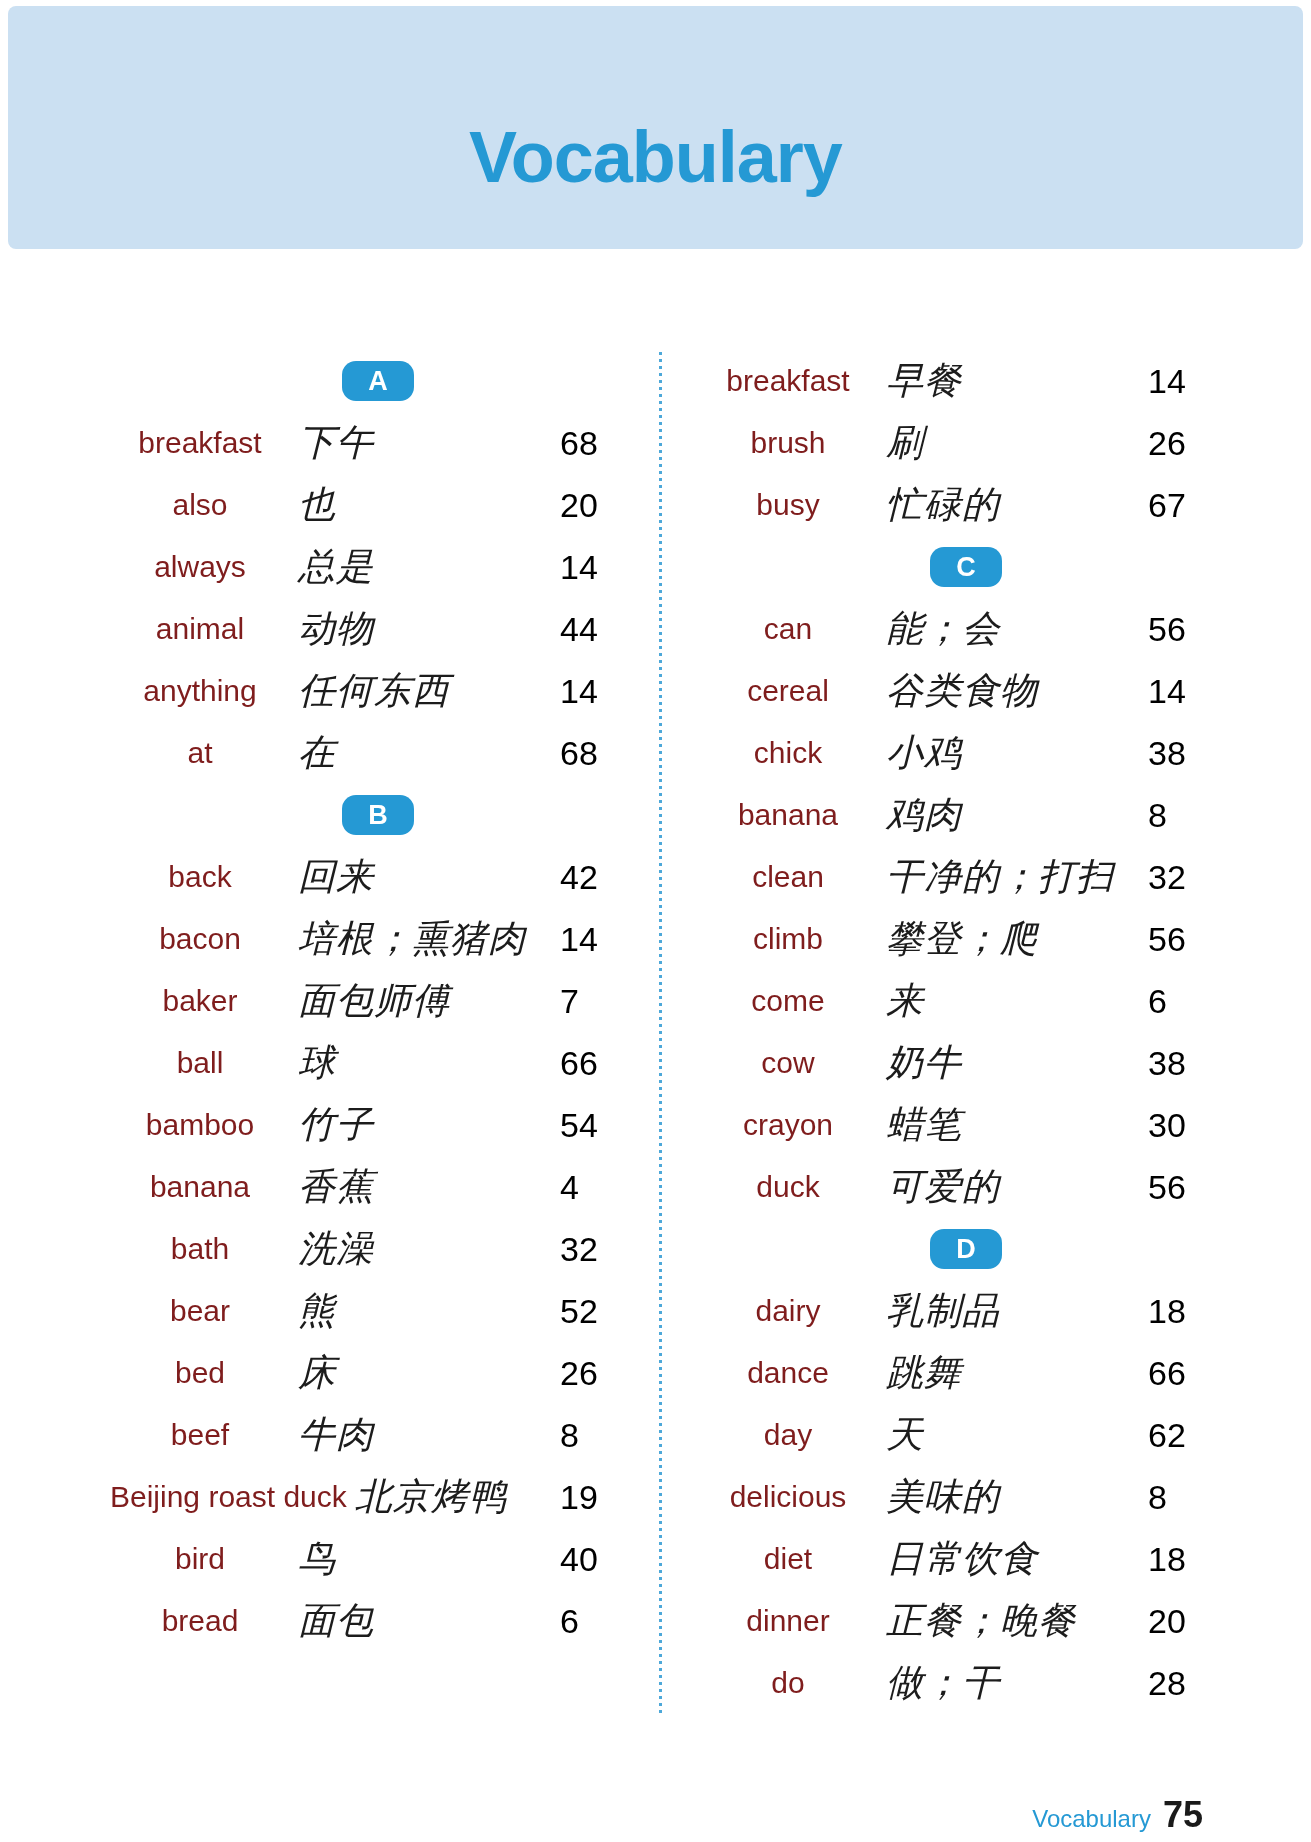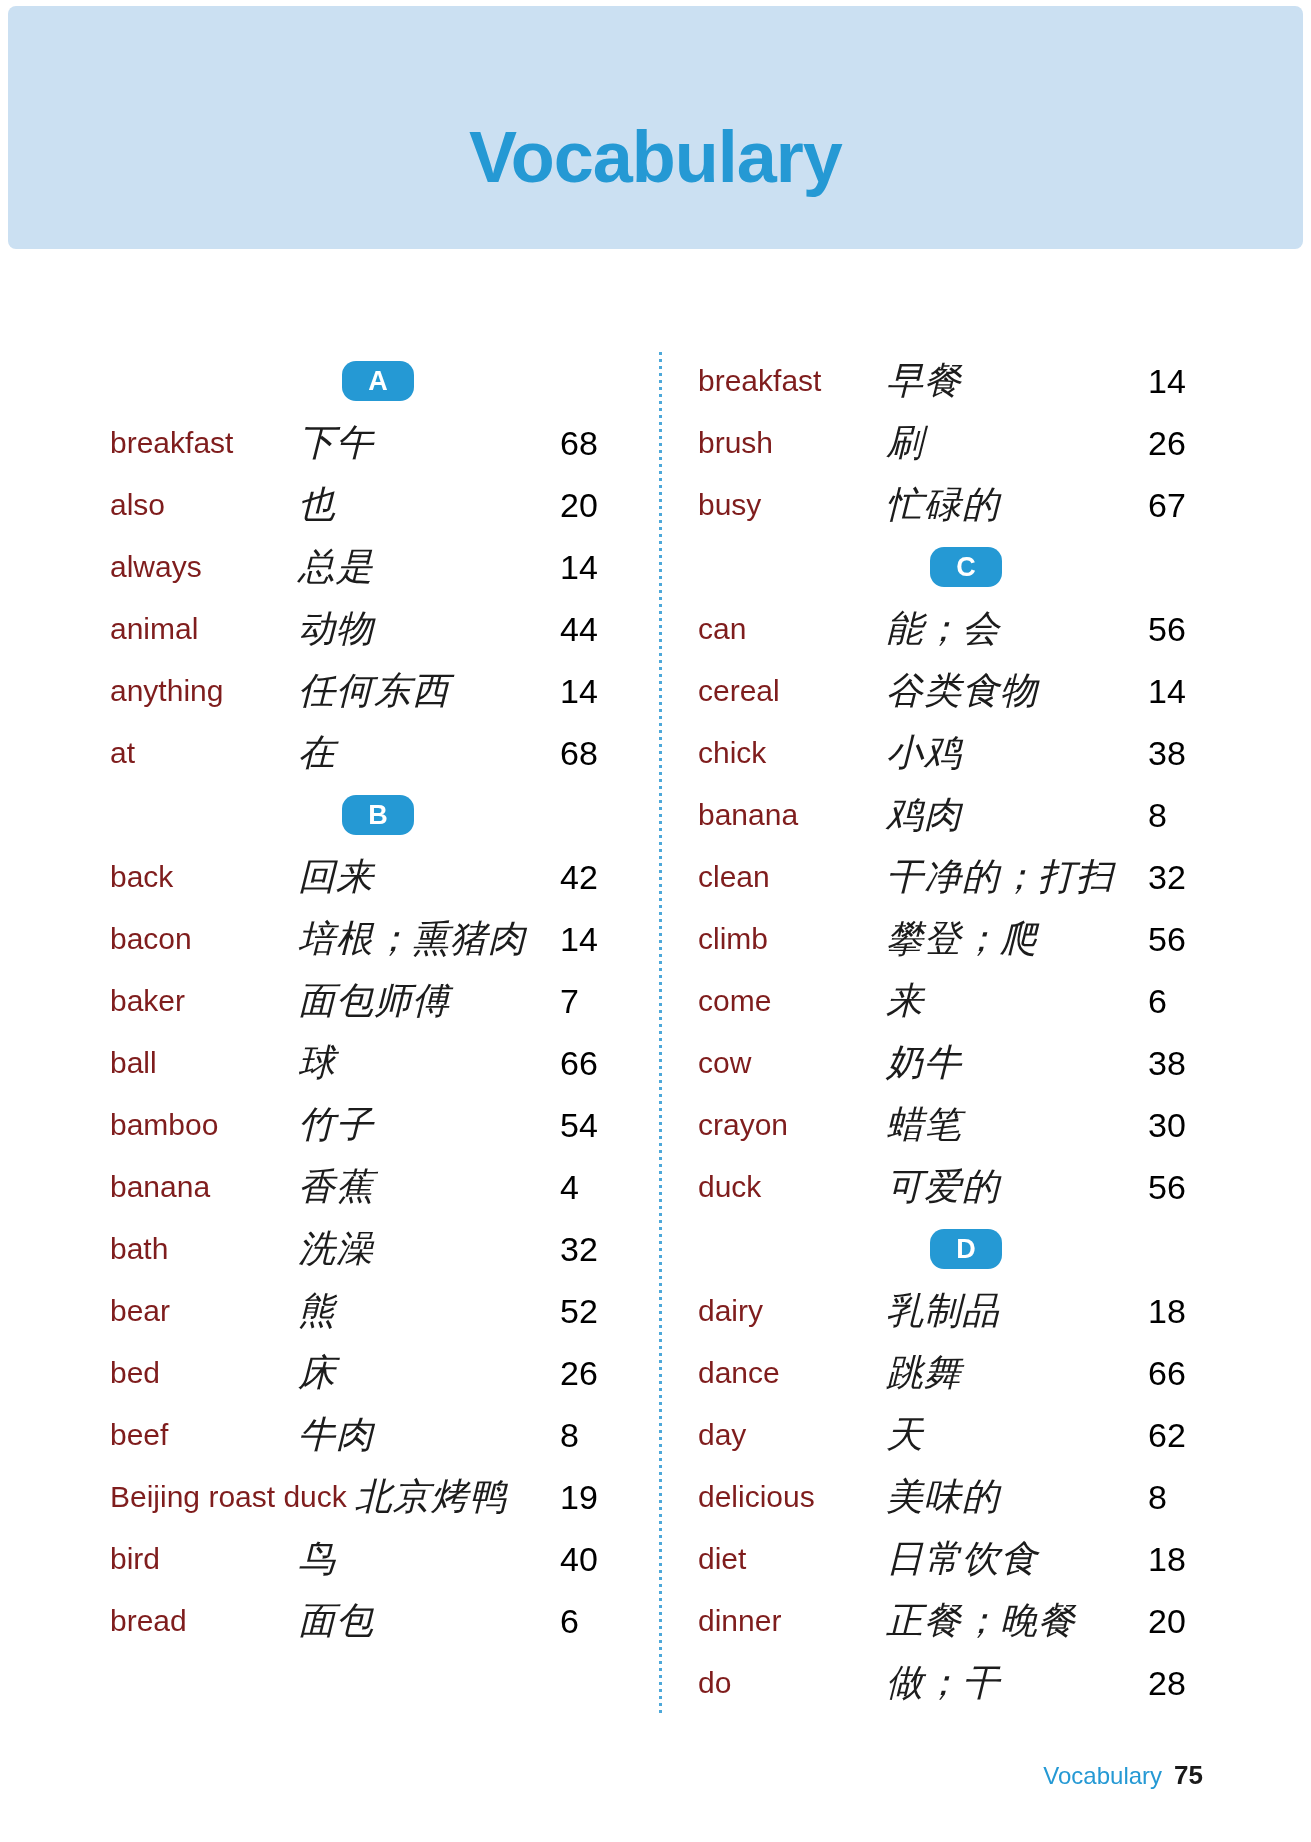--- a/index.html
+++ b/index.html
@@ -3,20 +3,21 @@
 <meta charset="utf-8">
 <style>
   html,body { margin:0; padding:0; background:#e8e8e8; }
   .page {
     position:relative;
     width:1311px; height:1842px;
     background:#ffffff;
     font-family:"Liberation Sans", sans-serif;
     overflow:hidden;
     margin:0 auto;
+    text-align:center;
   }
   
   .hero {
     position:absolute; left:8px; top:6px;
     width:1295px; height:243px;
     background:#cbe0f2;
     border-radius:8px;
     display:flex; align-items:center; justify-content:center;
   }
   .title {
@@ -63,21 +64,21 @@
     background:#2599d4; border-radius:14px;
     color:#ffffff; font-weight:bold; font-size:27px;
     display:flex; align-items:center; justify-content:center;
   }
   
   .pagefoot {
     position:absolute; top:1760px; right:108px;
     display:flex; align-items:baseline; gap:12px;
   }
   .foot-label { color:#2599d4; font-size:24px; }
-  .foot-num   { color:#1a1a1a; font-size:26px; font-weight:bold; }
+  .foot-num   { color:#1a1a1a; font-size:36px; font-weight:bold;margin-top:34px; }
 </style>
 </head>
 <body>
 
 <div class="page">
 
   <header class="hero">
     <h1 class="title">Vocabulary</h1>
   </header>
 

